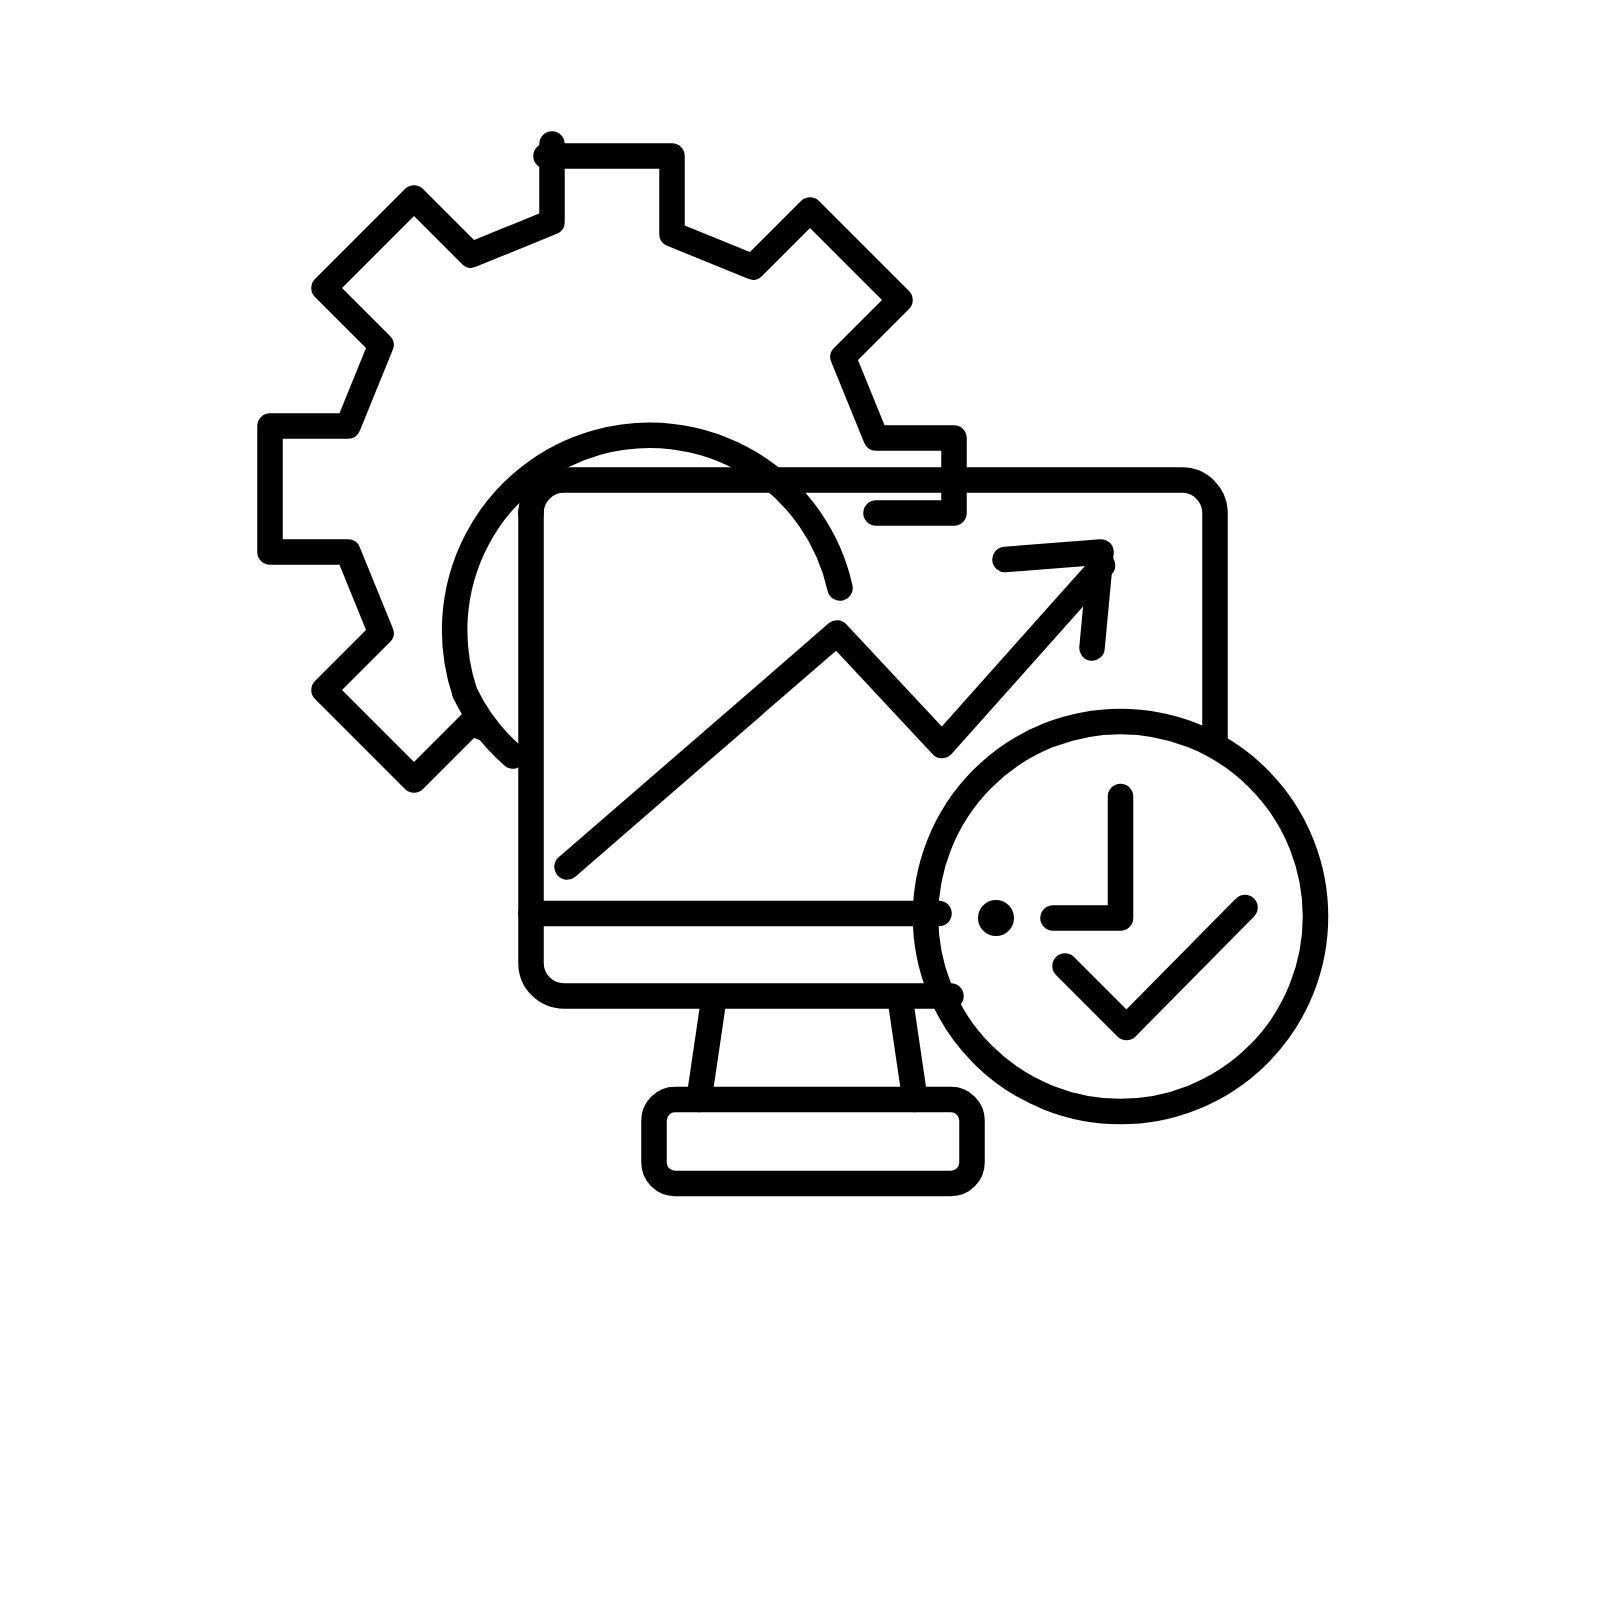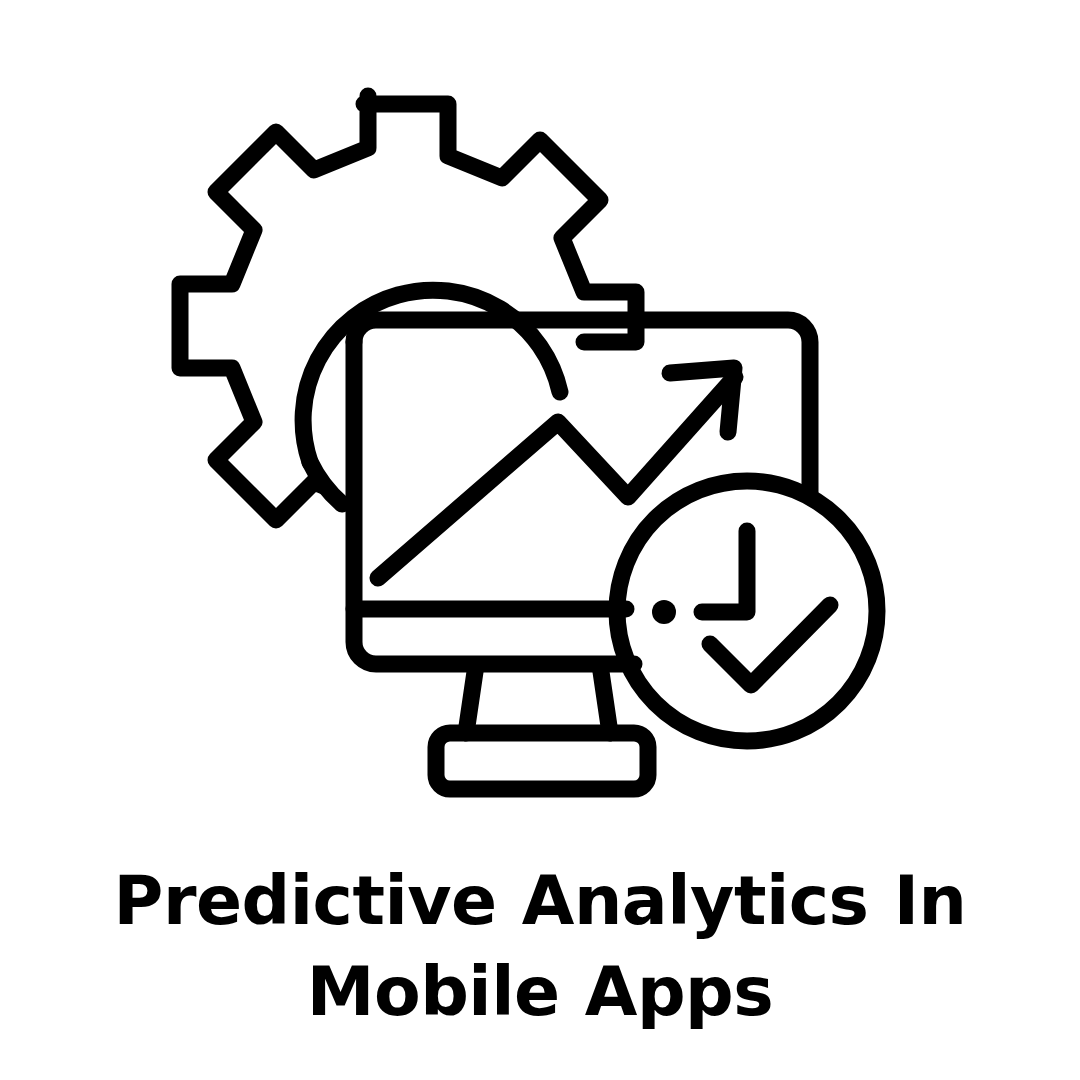--- a/index.html
+++ b/index.html
@@ -91,17 +91,14 @@
         <polyline points="757,539 757,620 712,620"></polyline>
 
         <polyline points="720,652 761,693 840,613"></polyline>
       </g>
 
       <circle cx="674" cy="620" r="12" fill="#000000" stroke="none"></circle>
 
     </svg>
   </div>
 
-  <div id="title-block">
-    <h1 id="title-text">Predictive Analytics In Mobile Apps</h1>
-  </div>
 
 </div>
 
 </body></html>

